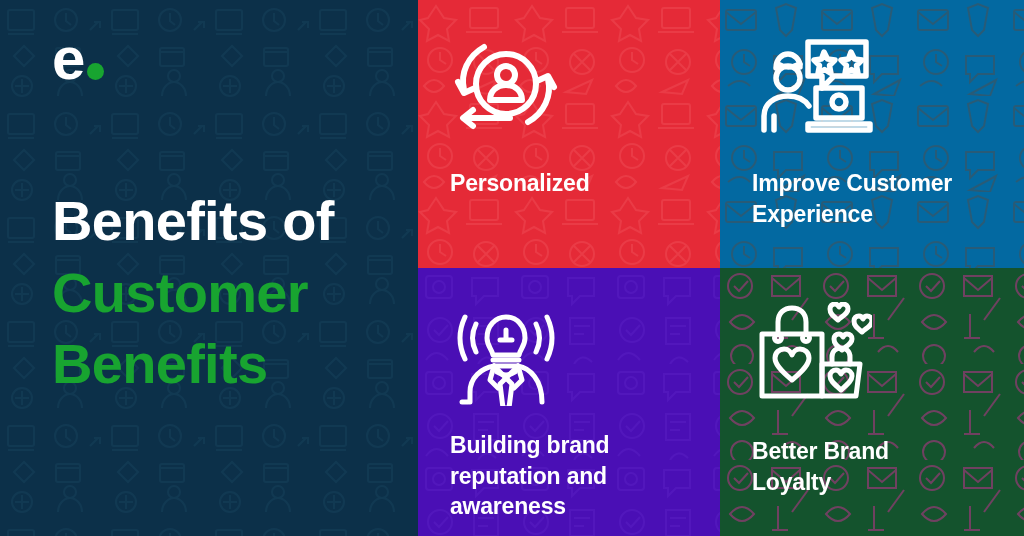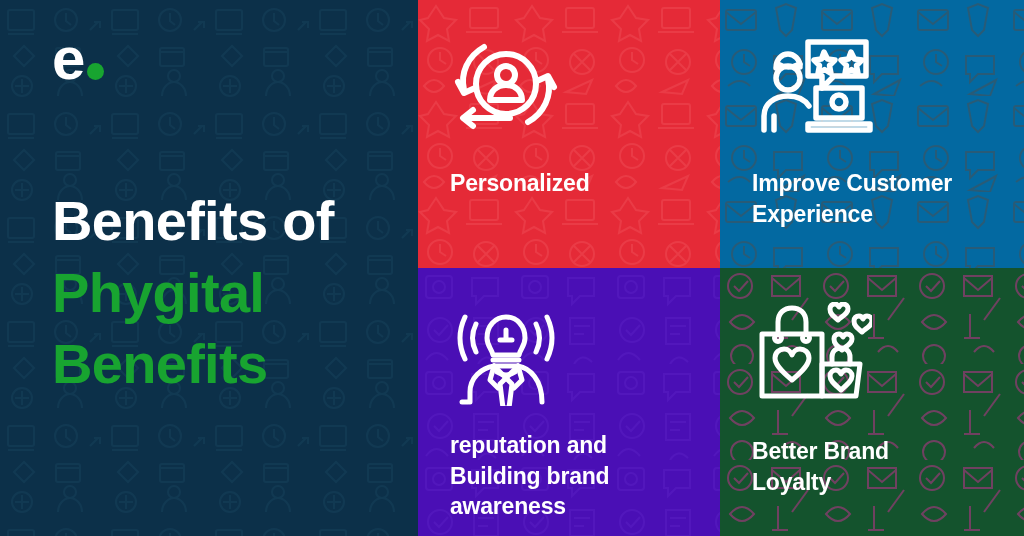--- a/index.html
+++ b/index.html
@@ -129,21 +129,21 @@
     </svg>
 
     <div class="brand-inner">
       <div class="logo">
         <span class="logo-e">e</span>
         <span class="logo-dot"></span>
       </div>
 
       <div class="headline">
         <span class="headline-line hl-white">Benefits of</span>
-        <span class="headline-line hl-green">Phygital</span>
+        <span class="headline-line hl-green">Customer</span>
         <span class="headline-line hl-green">Benefits</span>
       </div>
     </div>
   </div>
 
   <div class="grid">
 
     <div class="cell cell-red">
       <svg class="pattern" viewBox="0 0 302 268" preserveAspectRatio="xMidYMid slice" aria-hidden="true">
         <defs>
@@ -257,22 +257,22 @@
           <path d="M20 100 v-10 c0 -14 11 -24 24 -26"></path>
           <path d="M92 100 c0 -22 -12 -34 -24 -36"></path>
           <path d="M44 64 l12 12 12 -12"></path>
           <path d="M50 82 l6 -6 6 6 -3 24 h-6z"></path>
           <path d="M44 64 l-4 14 8 8 M68 64 l4 14 -8 8"></path>
           <path d="M12 100 h6"></path>
         </svg>
       </div>
 
       <div class="cell-label">
+        <span class="ln">Building brand</span>
         <span class="ln">reputation and</span>
-        <span class="ln">Building brand</span>
         <span class="ln">awareness</span>
       </div>
     </div>
 
     <div class="cell cell-magenta">
       <svg class="pattern" viewBox="0 0 304 268" preserveAspectRatio="xMidYMid slice" aria-hidden="true">
         <defs>
           <pattern id="magpat" width="96" height="96" patternUnits="userSpaceOnUse">
             <g fill="none" stroke="#CB2F95" stroke-width="2">
               <circle cx="20" cy="18" r="12"></circle>

